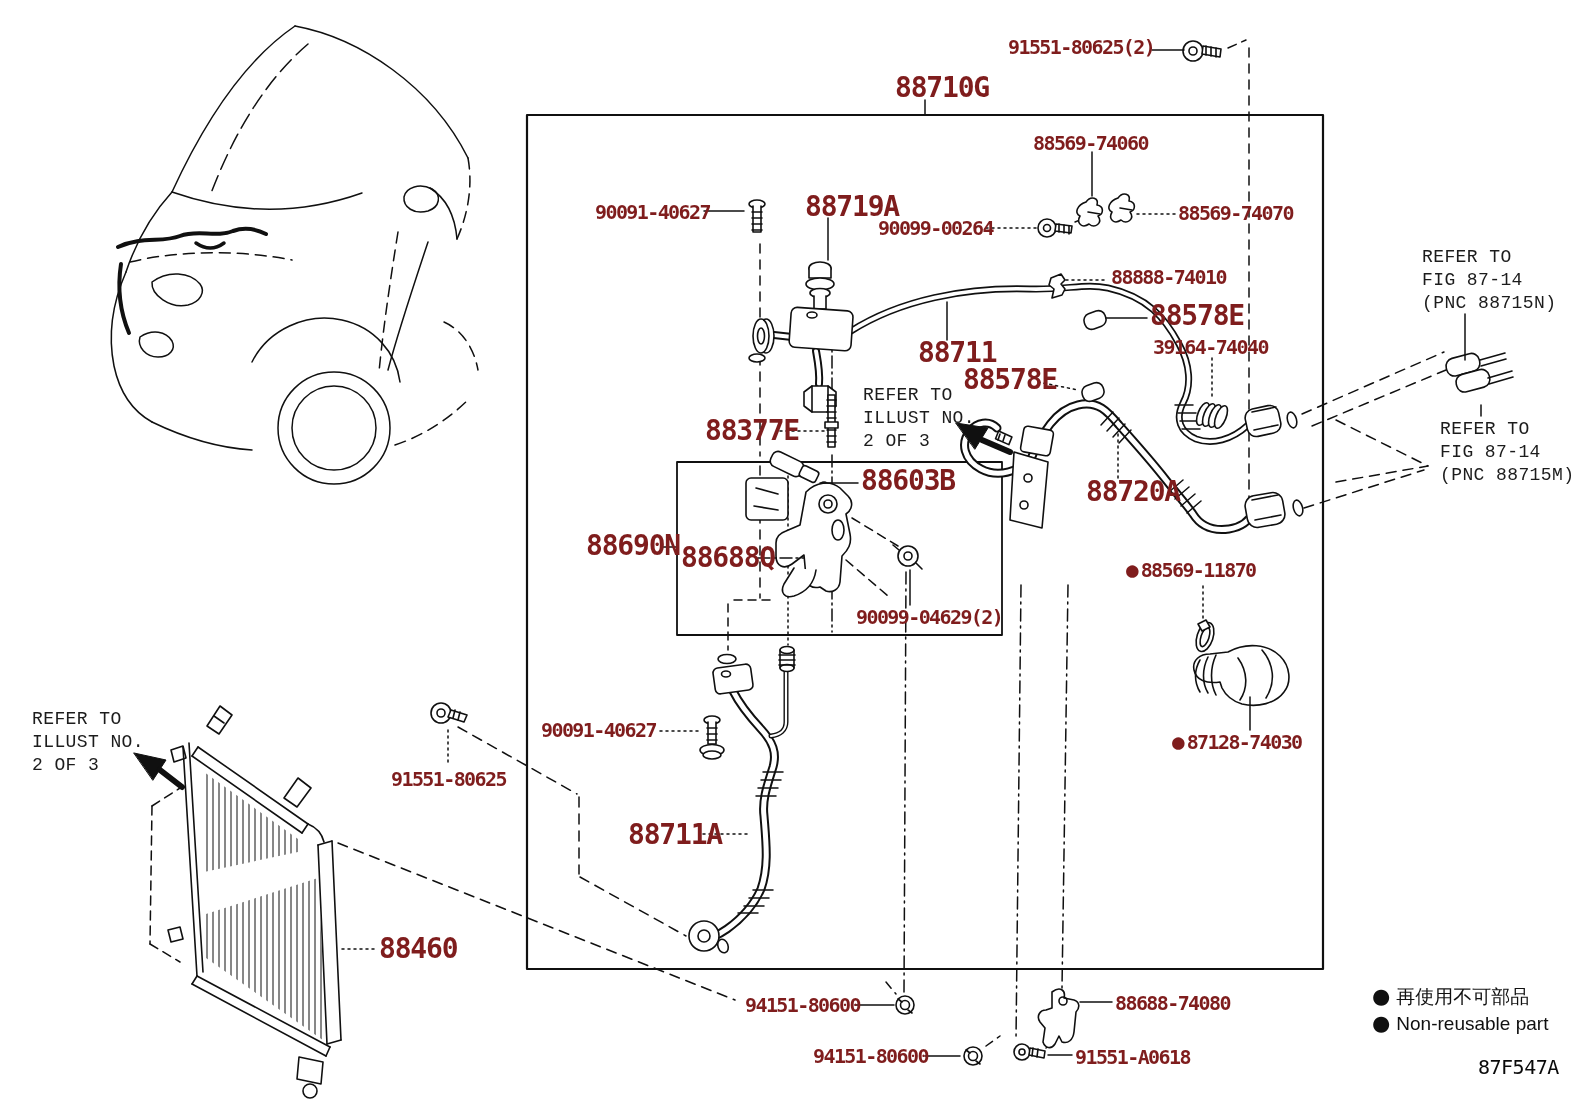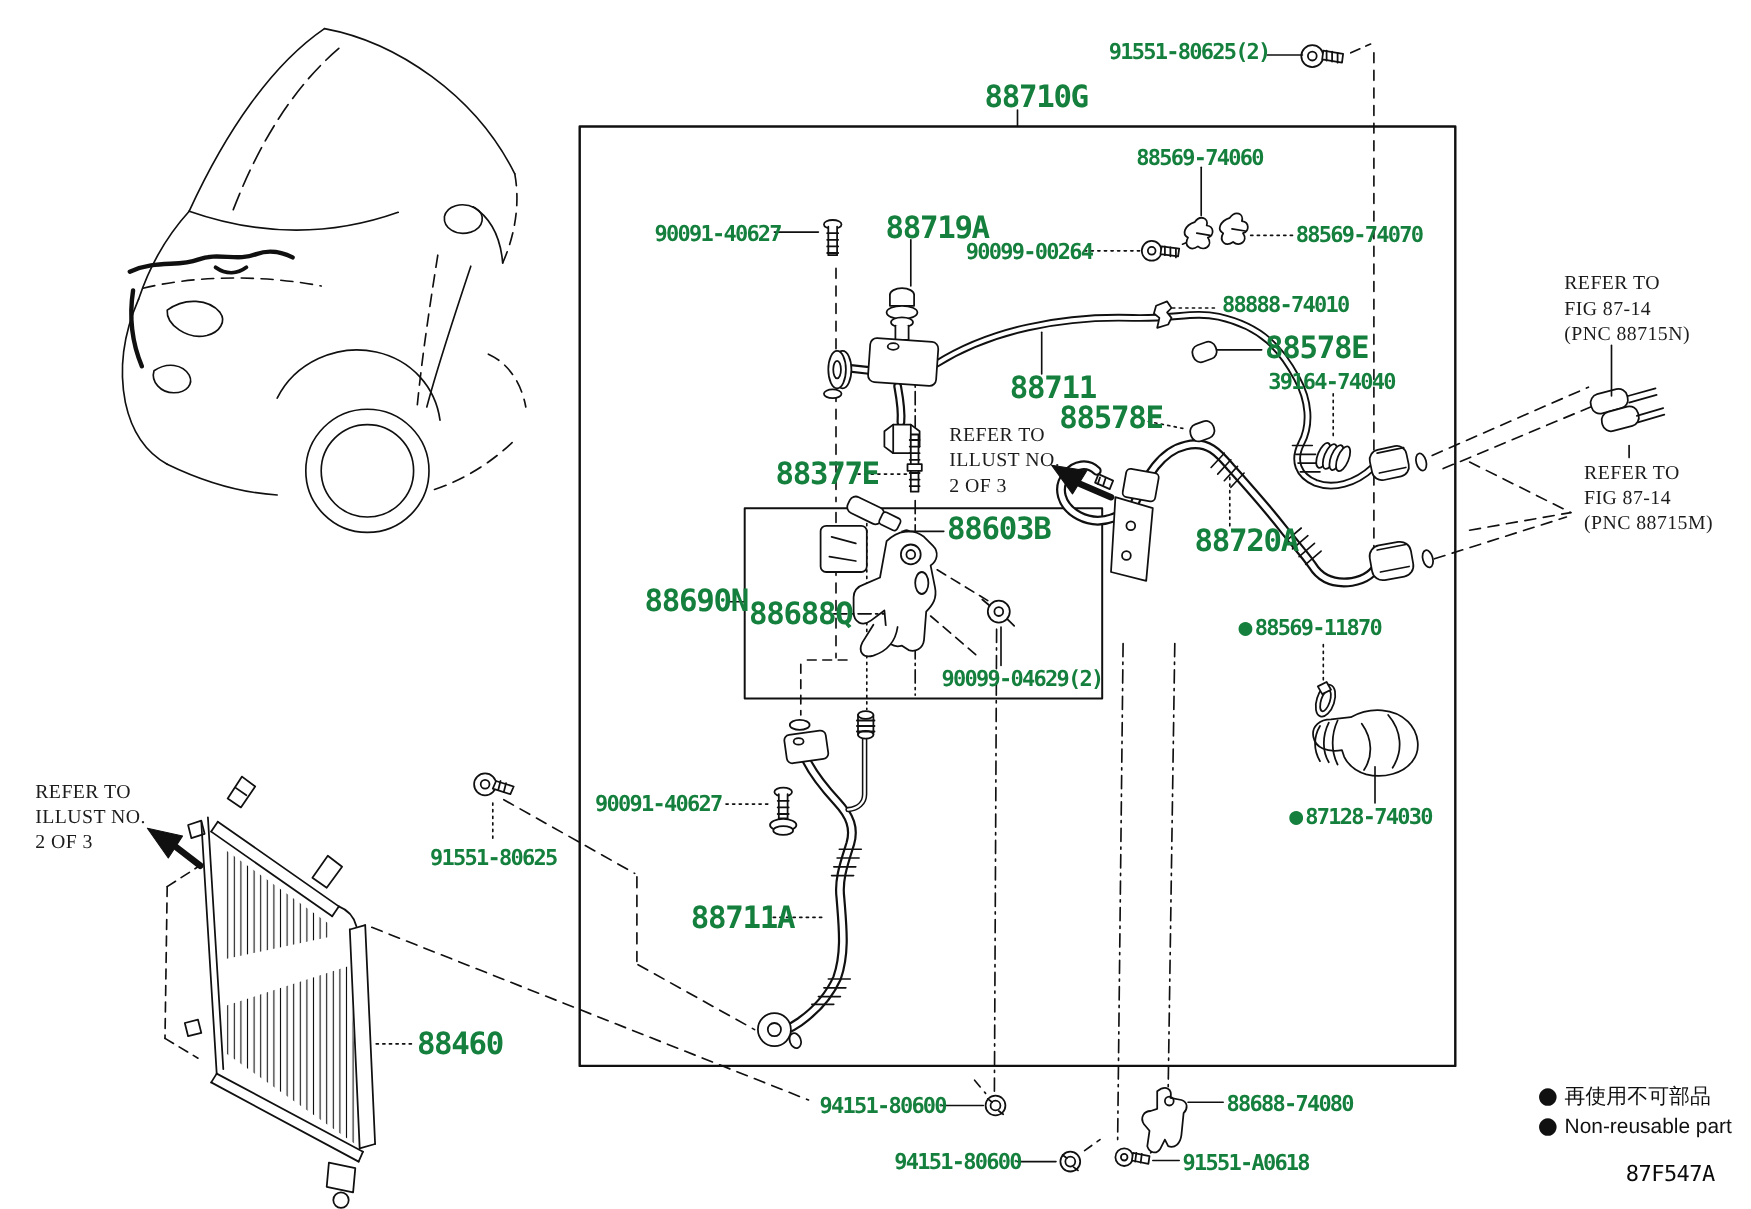--- a/index.html
+++ b/index.html
@@ -3,31 +3,31 @@
 <meta charset="utf-8">
 <style>
   html,body { margin:0; padding:0; background:#ffffff; }
   .stage {
     position:relative; width:1592px; height:1099px; background:#ffffff;
     font-family:"DejaVu Sans Mono", monospace; color:#0a0a0a; overflow:hidden;
   }
   svg.art { position:absolute; left:0; top:0; }
   .pn {
     position:absolute; font-weight:bold; font-size:20px; letter-spacing:-1.6px;
-    white-space:nowrap; color:#15803d; line-height:22px;
+    white-space:nowrap; color:#7f1d1d; line-height:22px;
   }
   .pn.big { font-size:28px; letter-spacing:-1.2px; line-height:24px; }
   .pn .bullet { font-size:21px; letter-spacing:0; margin-right:2px; }
   .note {
-    position:absolute; font-family:Liberation Serif, serif; font-size:18px;
+    position:absolute; font-family:Liberation Mono, monospace; font-size:18px;
     line-height:23px; letter-spacing:0.4px; color:#1c1c1c; white-space:pre-line;
   }
   .legend-row {
     position:absolute; font-family:"Liberation Sans", sans-serif; font-size:19px;
-    color:#101010; white-space:nowrap;margin-left:26px;
+    color:#101010; white-space:nowrap;
   }
   .legend-row .bullet { font-family:"DejaVu Sans", sans-serif; font-size:21px; margin-right:6px; }
   .figcode { position:absolute; font-size:20px; font-weight:normal; letter-spacing:-0.5px; }
 </style>
 </head>
 <body>
 
 <div class="stage">
 
 <svg class="art" width="1592" height="1099" viewBox="0 0 1592 1099" stroke="#101010" fill="none" stroke-linecap="round" stroke-linejoin="round">

